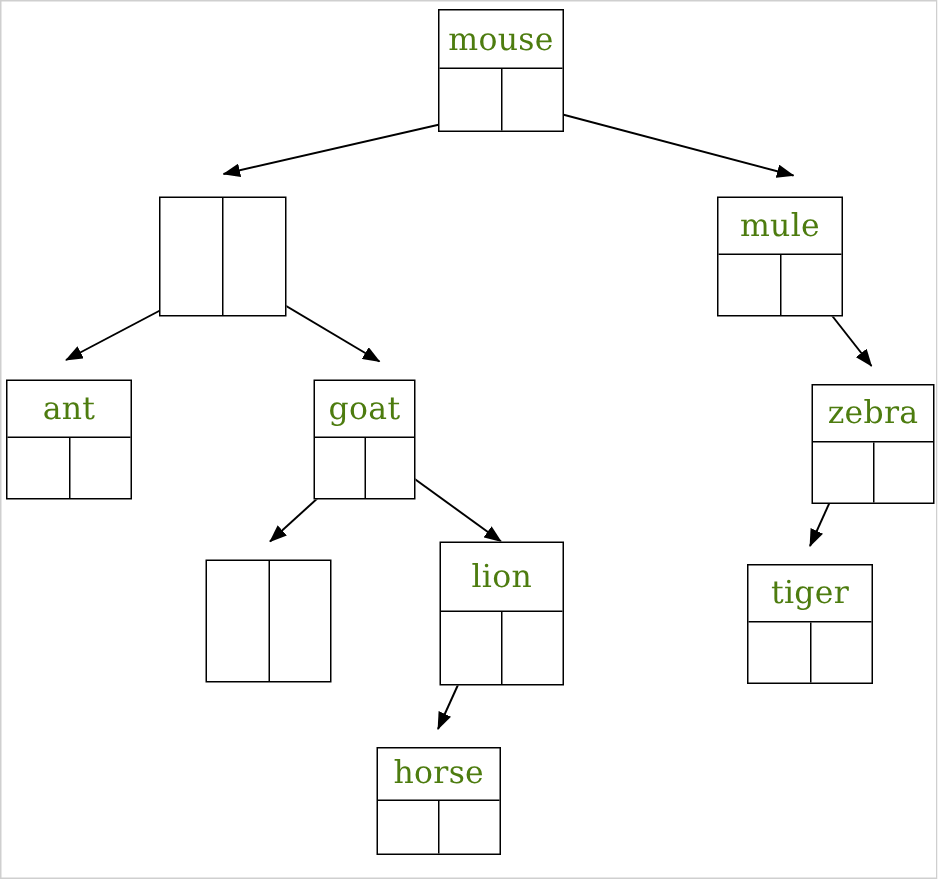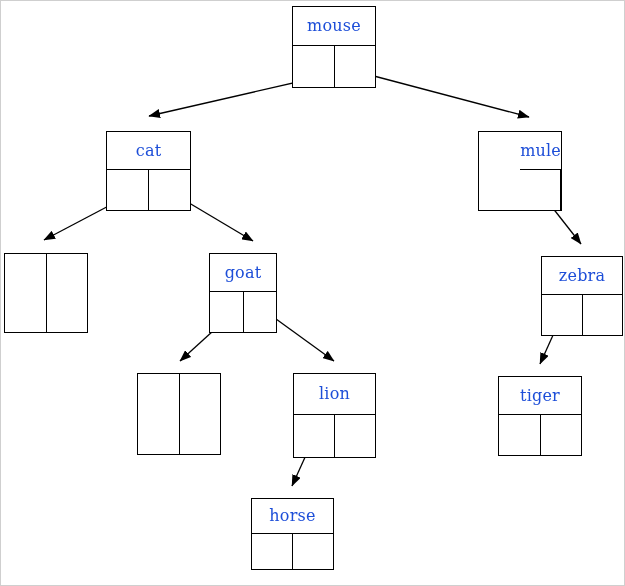--- a/index.html
+++ b/index.html
@@ -34,23 +34,23 @@
     display: flex;
     flex-direction: column;
     z-index: 2;
   }
   .node-label {
     flex: 0 0 48%;
     display: flex;
     align-items: center;
     justify-content: center;
     border-bottom: 1.4px solid #000000;
-    font-size: 16px;
+    font-size: 21px;
     line-height: 1;
-    color: #1d4ed8;
+    color: #4d7c0f;
     letter-spacing: 0.2px;
     user-select: none;
   }
   .node-pointers {
     flex: 1 1 auto;
     display: flex;
   }
   .ptr {
     flex: 1 1 50%;
     background: transparent;
@@ -85,34 +85,34 @@
 
   <div id="nodes-layer">
       <div class="node" style="left: 291px; top: 5px; width: 84px; height: 82px;">
         <div class="node-label">mouse</div>
         <div class="node-pointers">
           <div class="ptr left"></div>
           <div class="ptr right"></div>
         </div>
       </div>
       <div class="node" style="left: 105px; top: 130px; width: 85px; height: 80px;">
-        <div class="node-label">cat</div>
         <div class="node-pointers">
           <div class="ptr left"></div>
           <div class="ptr right"></div>
         </div>
       </div>
-      <div class="node" style="left: 477px; top: 130px; width: 84px; height: 80px; align-items: flex-end;">
+      <div class="node" style="left: 477px; top: 130px; width: 84px; height: 80px;">
         <div class="node-label">mule</div>
         <div class="node-pointers">
           <div class="ptr left"></div>
           <div class="ptr right"></div>
         </div>
       </div>
       <div class="node" style="left: 3px; top: 252px; width: 84px; height: 80px;">
+        <div class="node-label">ant</div>
         <div class="node-pointers">
           <div class="ptr left"></div>
           <div class="ptr right"></div>
         </div>
       </div>
       <div class="node" style="left: 208px; top: 252px; width: 68px; height: 80px;">
         <div class="node-label">goat</div>
         <div class="node-pointers">
           <div class="ptr left"></div>
           <div class="ptr right"></div>
@@ -124,21 +124,21 @@
           <div class="ptr left"></div>
           <div class="ptr right"></div>
         </div>
       </div>
       <div class="node" style="left: 136px; top: 372px; width: 84px; height: 82px;">
         <div class="node-pointers">
           <div class="ptr left"></div>
           <div class="ptr right"></div>
         </div>
       </div>
-      <div class="node" style="left: 292px; top: 372px; width: 83px; height: 85px;">
+      <div class="node" style="left: 292px; top: 360px; width: 83px; height: 96px;">
         <div class="node-label">lion</div>
         <div class="node-pointers">
           <div class="ptr left"></div>
           <div class="ptr right"></div>
         </div>
       </div>
       <div class="node" style="left: 497px; top: 375px; width: 84px; height: 80px;">
         <div class="node-label">tiger</div>
         <div class="node-pointers">
           <div class="ptr left"></div>

